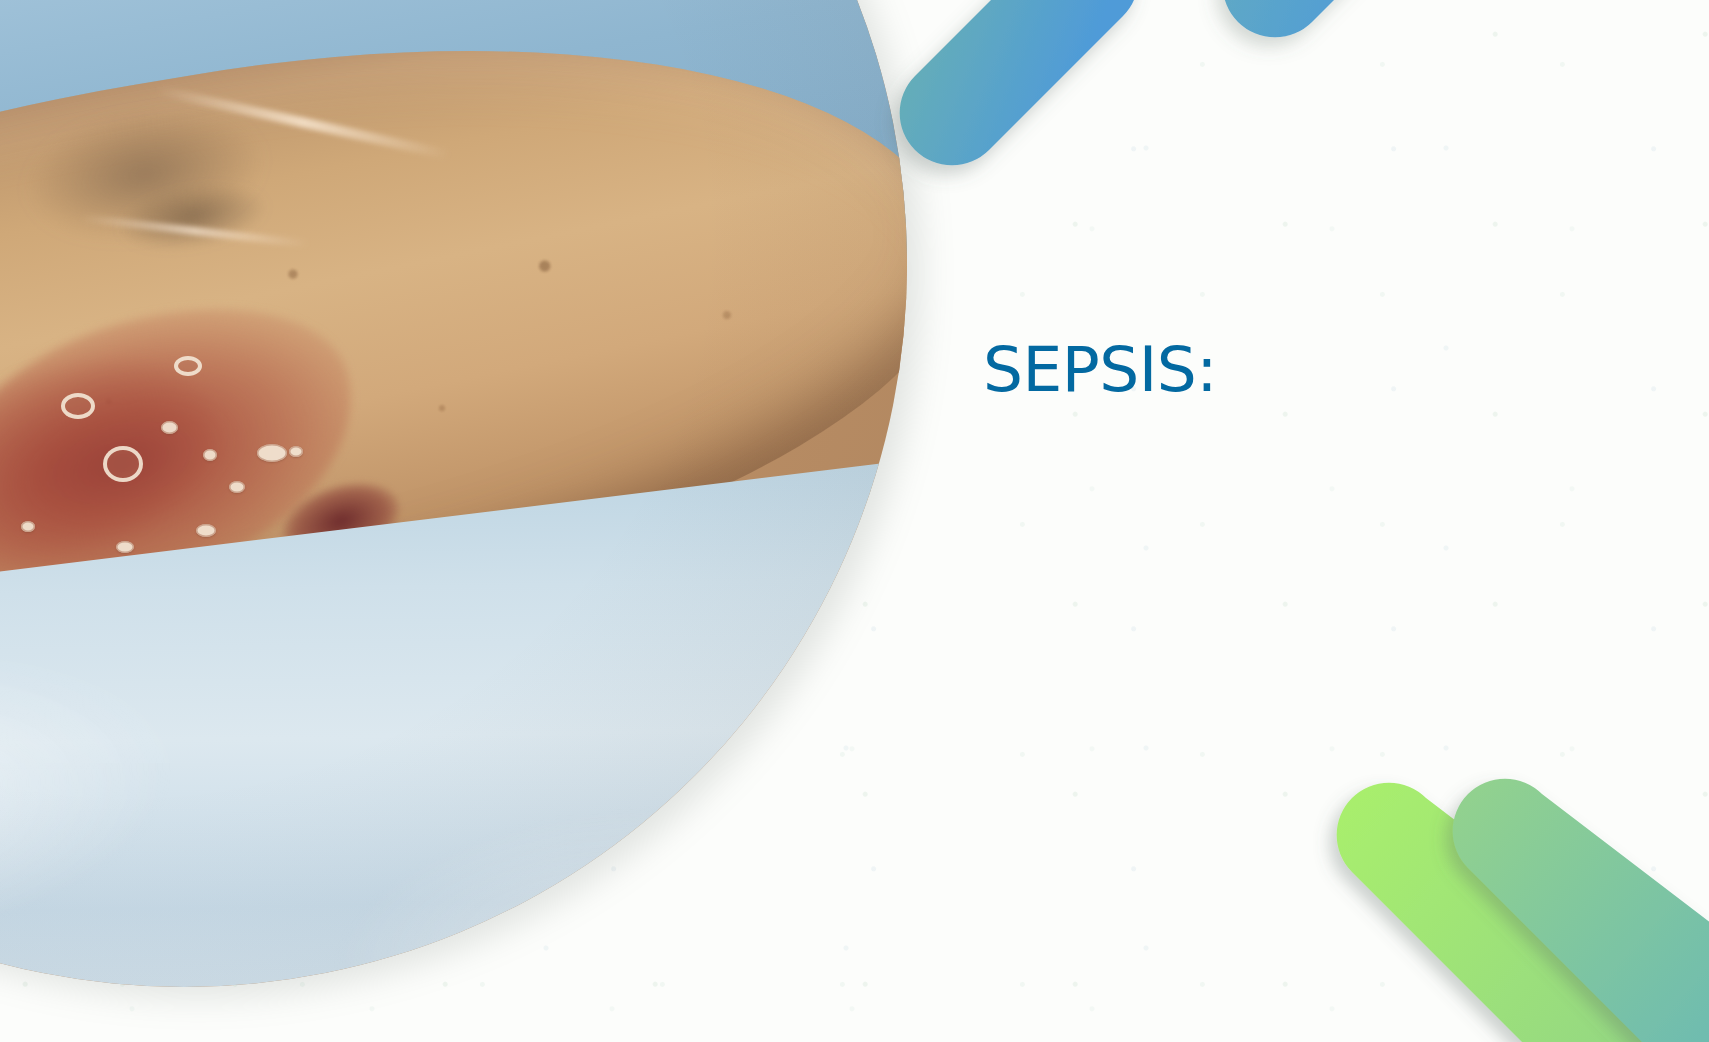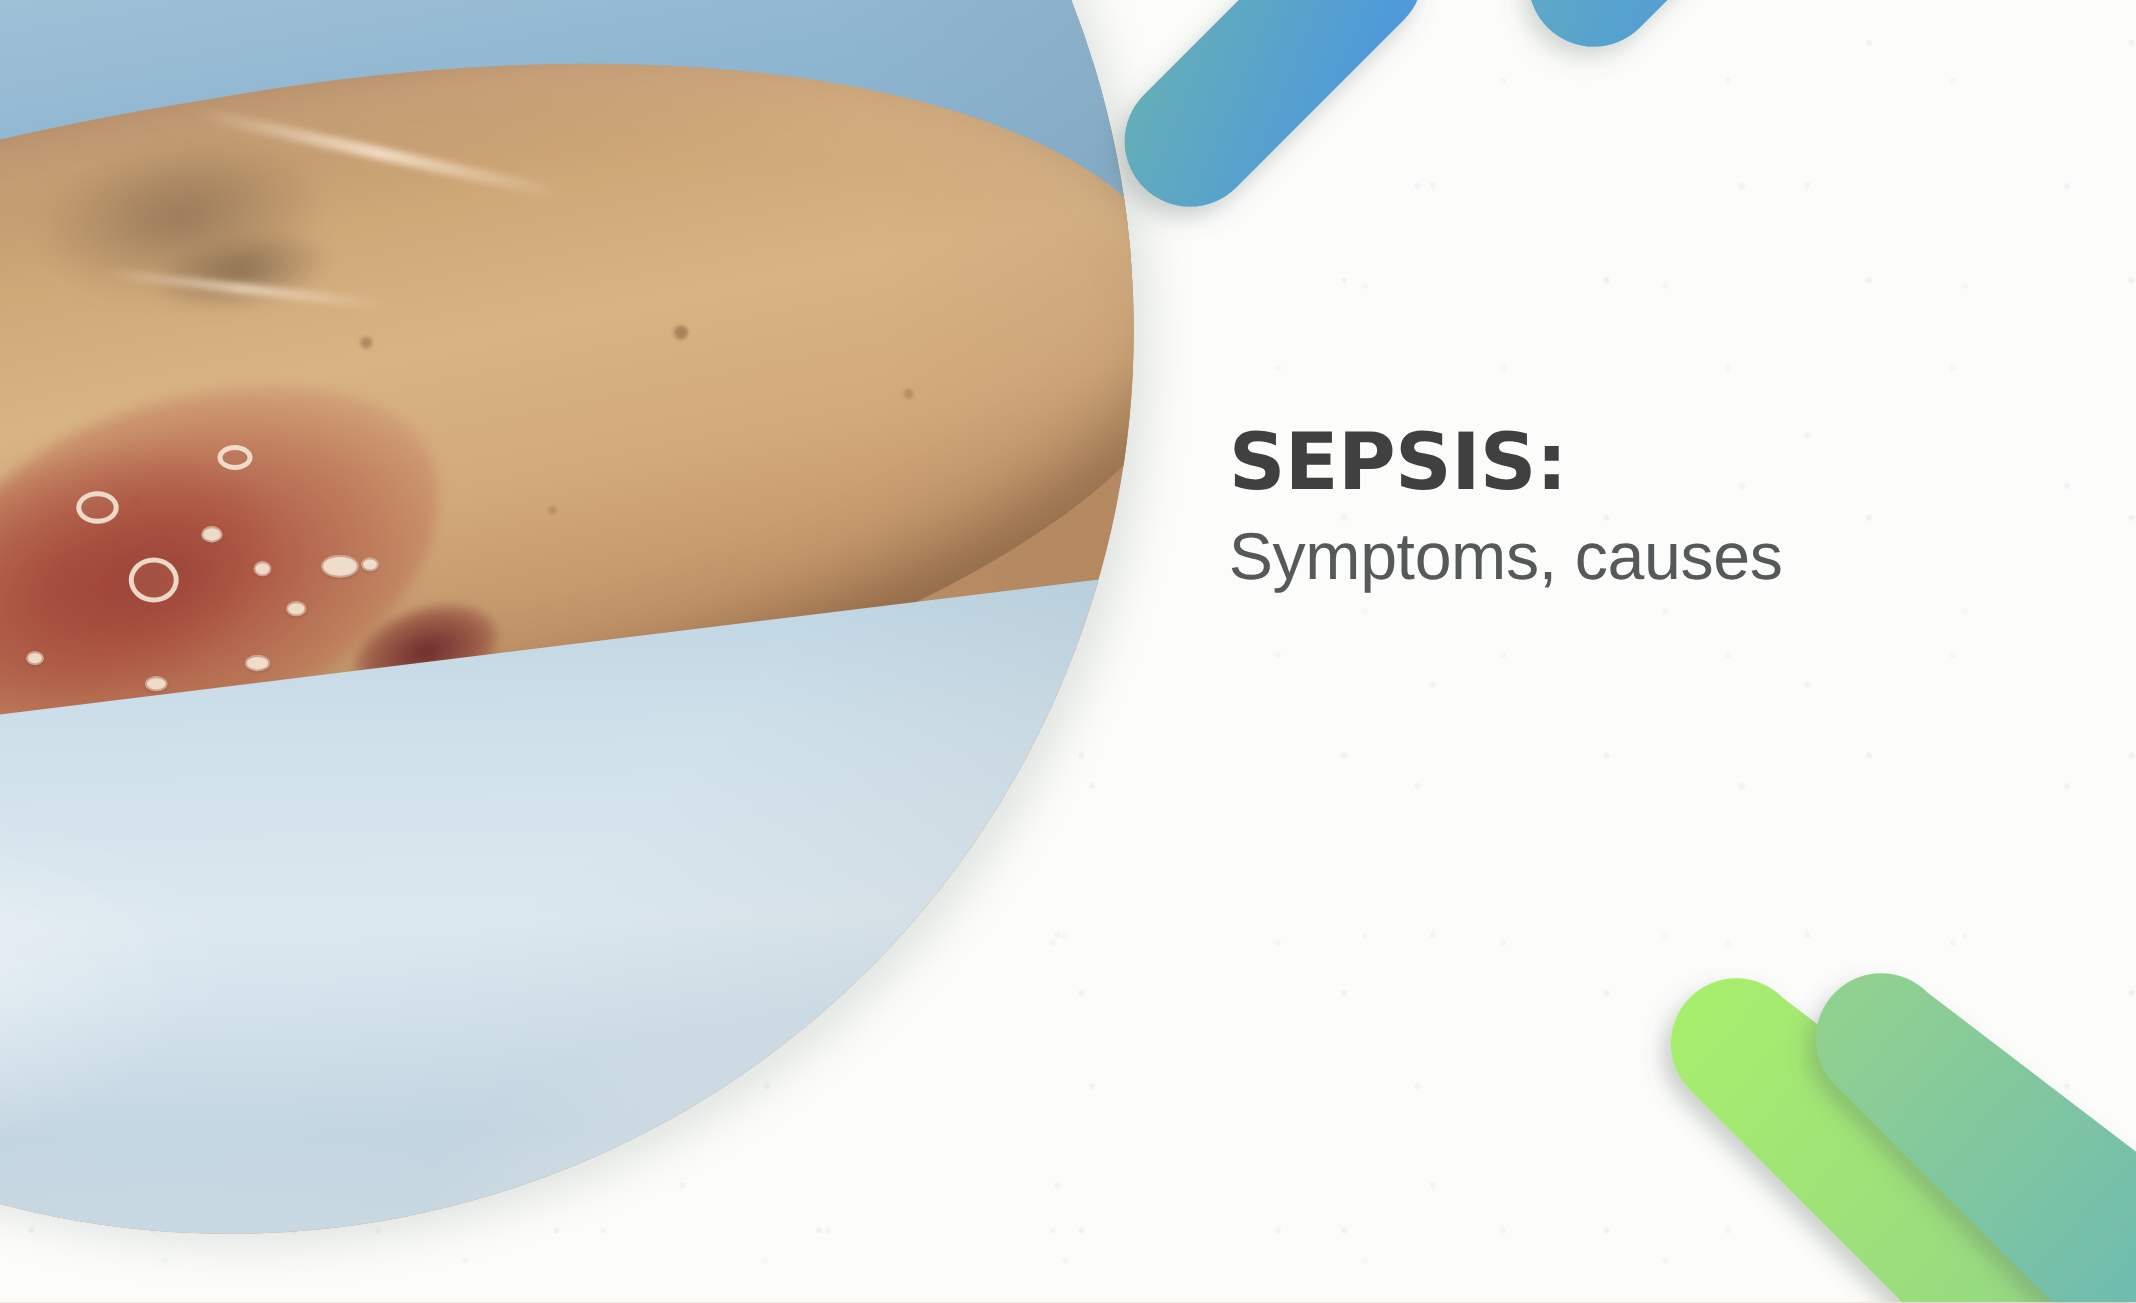--- a/index.html
+++ b/index.html
@@ -269,26 +269,26 @@
   
   
   .text-block {
     position:absolute;
     left:983px;
     top:338px;
     width:640px;
   }
   .slide-title {
     font-family:"DejaVu Sans", sans-serif;
-    font-weight:bold;
+    font-weight:normal;
     font-size:63px;
     line-height:1.0;
     letter-spacing:-0.5px;
-    color:#404040;
-    margin-bottom:14px;
+    color:#0369a1;
+    margin-bottom:24px;
   }
   .slide-subtitle {
     font-family:"Liberation Sans", sans-serif;
     font-weight:400;
     font-size:53px;
     line-height:1.17;
     letter-spacing:-0.3px;
     color:#55595a;
   }
   .slide-subtitle span { display:block; }
@@ -391,17 +391,16 @@
           <feDropShadow dx="-7" dy="8" stdDeviation="8" flood-color="#5a6b63" flood-opacity="0.30"></feDropShadow>
         </filter>
       </defs>
       <path filter="url(#shBR)" fill="url(#gBR)" d="M 142 50 A 52 52 0 0 0 68 124 L 262 318 L 196 384 A 52 52 0 1 0 270 458 L 404 324 A 52 52 0 0 0 404 250 Z"></path>
     </svg>
   </div>
 
   <div class="text-block">
     <div class="slide-title">SEPSIS:</div>
     <div class="slide-subtitle">
-      <span>Symptoms, causes</span>
     </div>
   </div>
 
 </div>
 
 </body></html>

